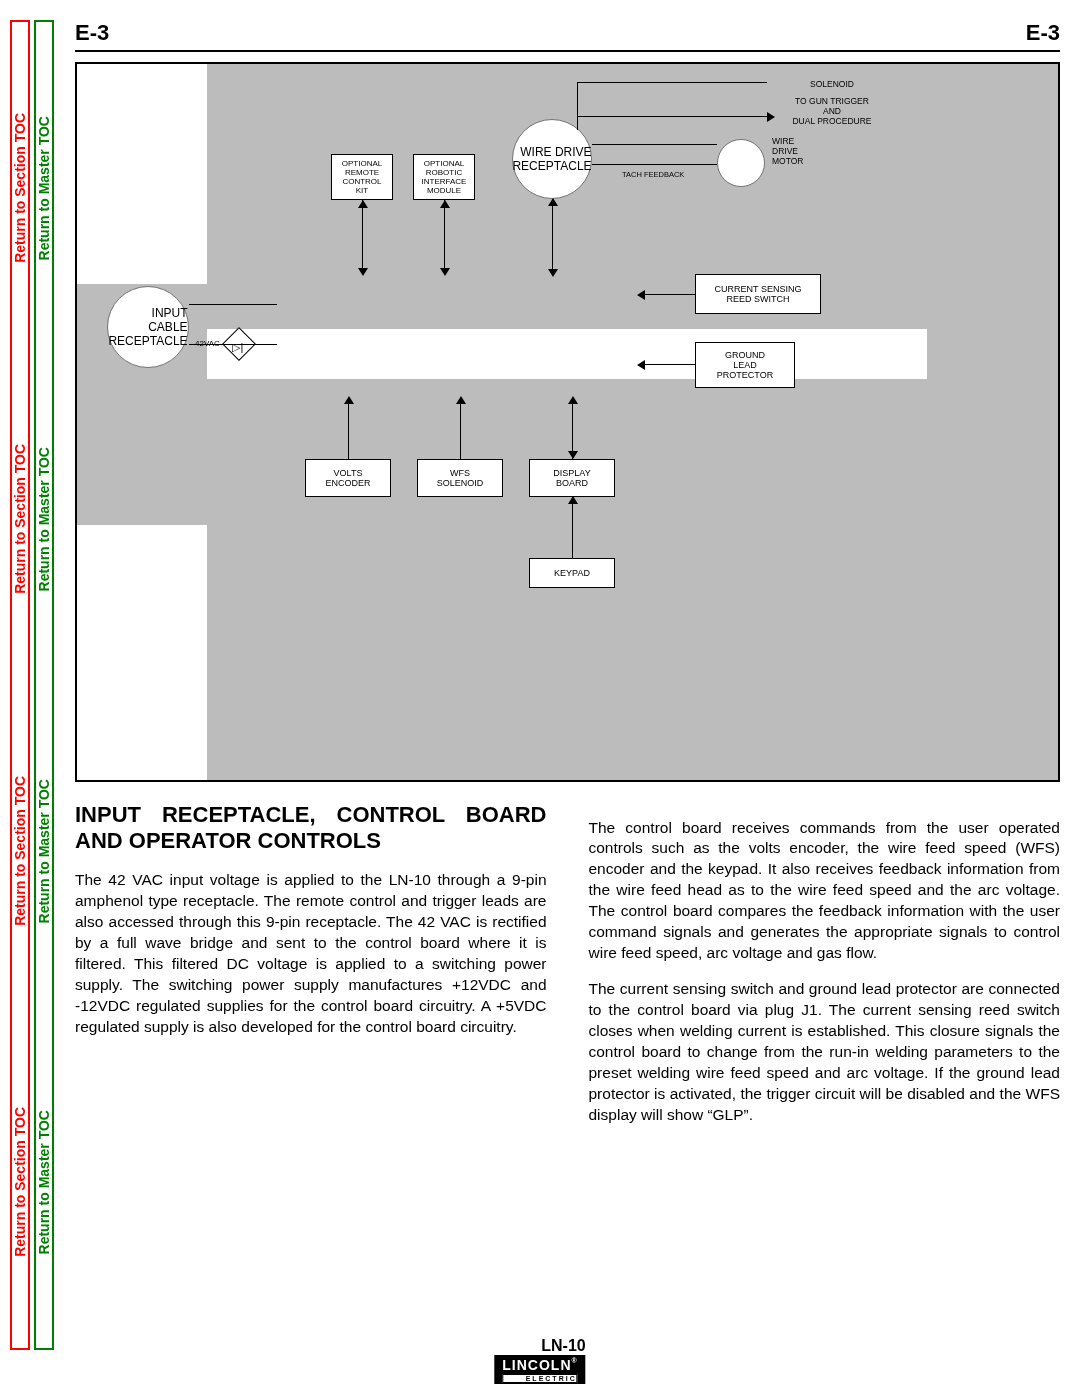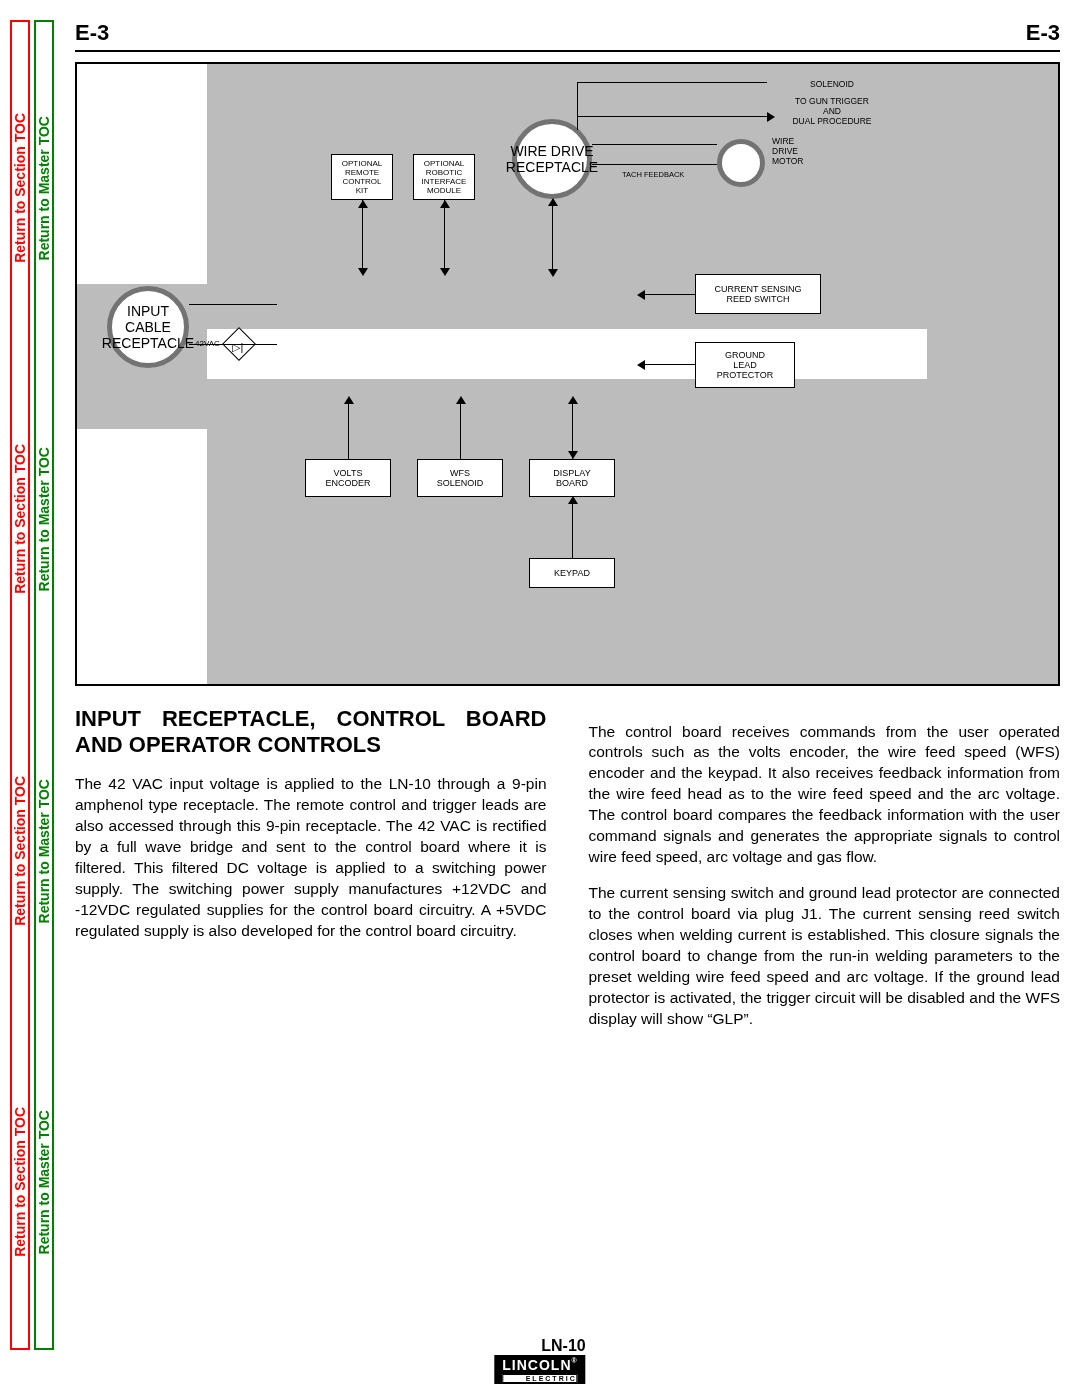--- a/index.html
+++ b/index.html
@@ -57,44 +57,44 @@
   .header .title { font-style: italic; font-size: 30px; letter-spacing: 1px; }
   .rule { border-top: 2px solid #000; margin: 0 0 10px 0; }
   .fig-title {
     text-align: center;
     font-weight: bold;
     font-size: 15px;
     margin-bottom: 12px;
   }
   .diagram {
     width: 100%;
-    height: 624px;
+    height: 720px;
     background: #bcbcbc;
     border: 2px solid #000;
     position: relative;
     margin-bottom: 20px;
   }
   .d-box {
     position: absolute;
     background: #fff;
     border: 1px solid #000;
     font-size: 9px;
     text-align: center;
     display: flex;
     align-items: center;
     justify-content: center;
     padding: 2px;
   }
   .d-circle {
     position: absolute;
     background: #fff;
-    border: 5px solid #737373;
+    border: 1px solid #737373;
     border-radius: 50%;
-    font-size: 14px;
-    text-align: center;
+    font-size: 12px;
+    text-align: right;
     display: flex;
     align-items: center;
     justify-content: center;
   }
   .d-label {
     position: absolute;
     font-size: 9px;
     text-align: left;
   }
   .d-line { position: absolute; background: #000; }

